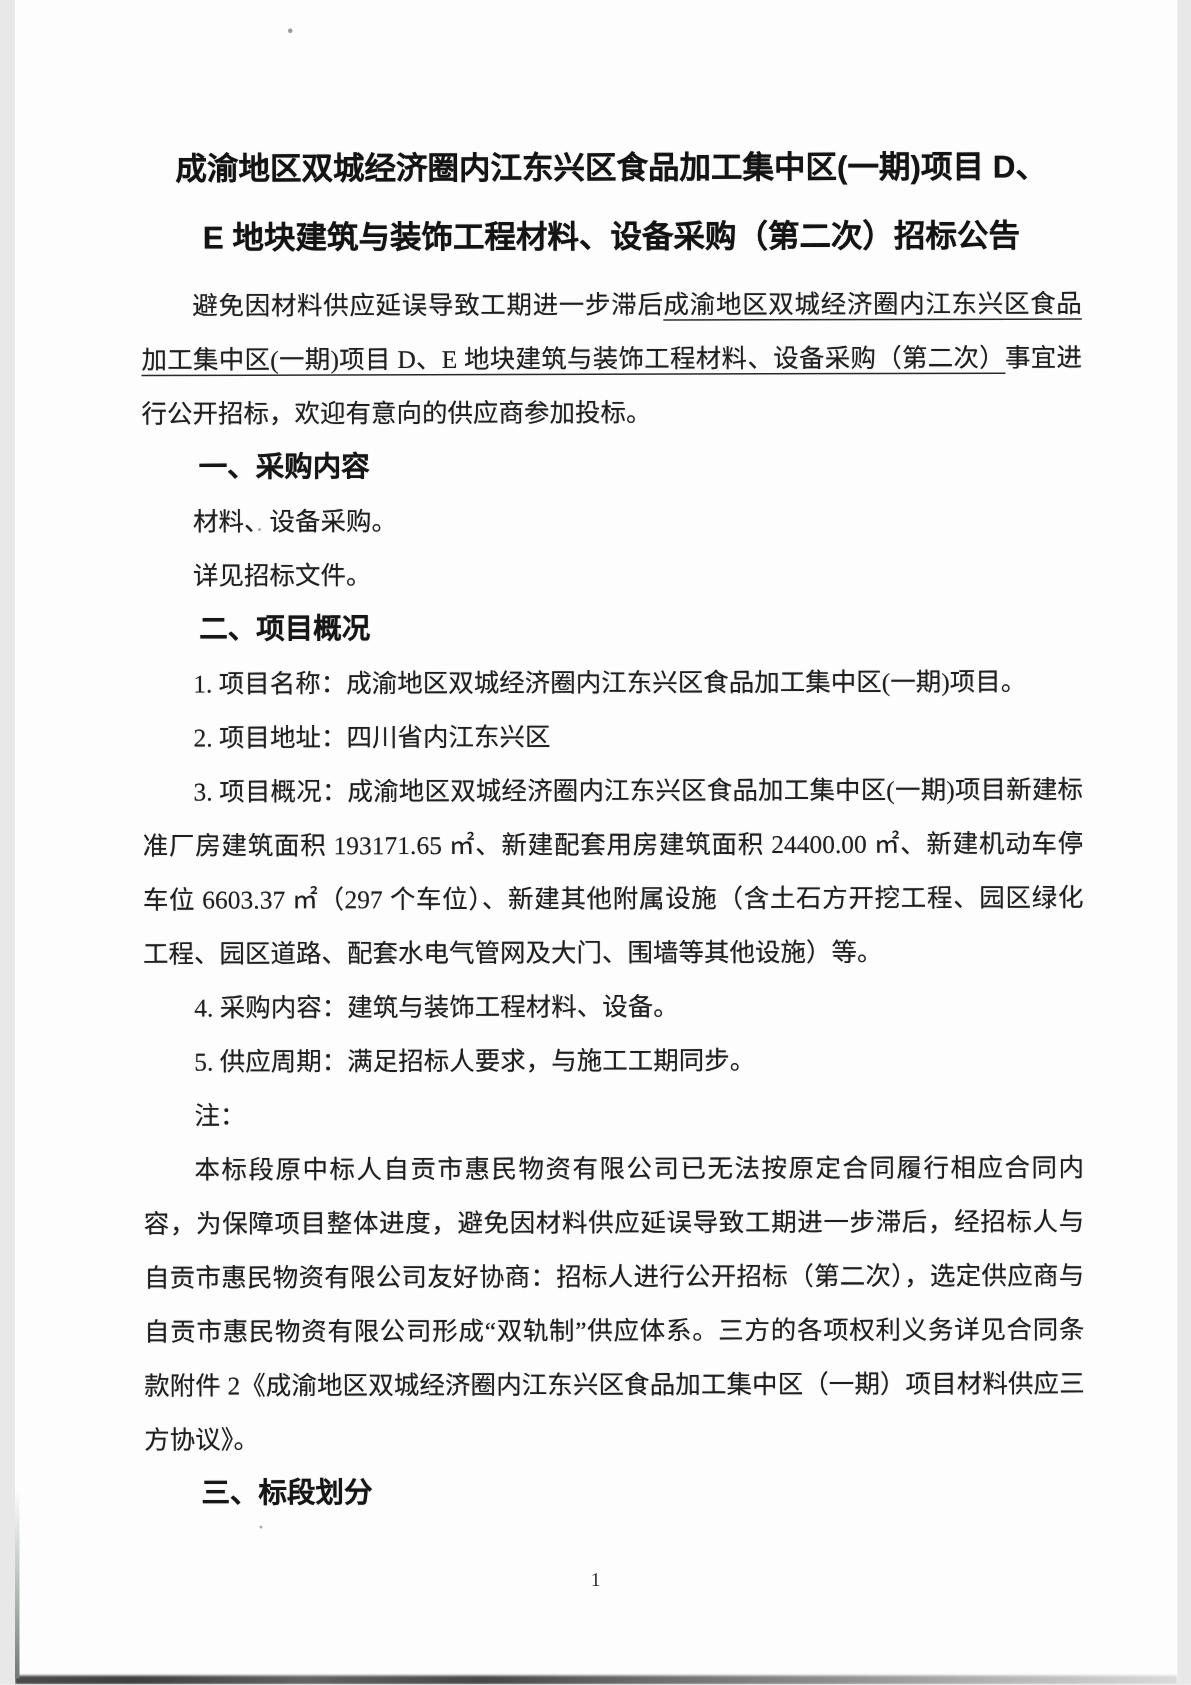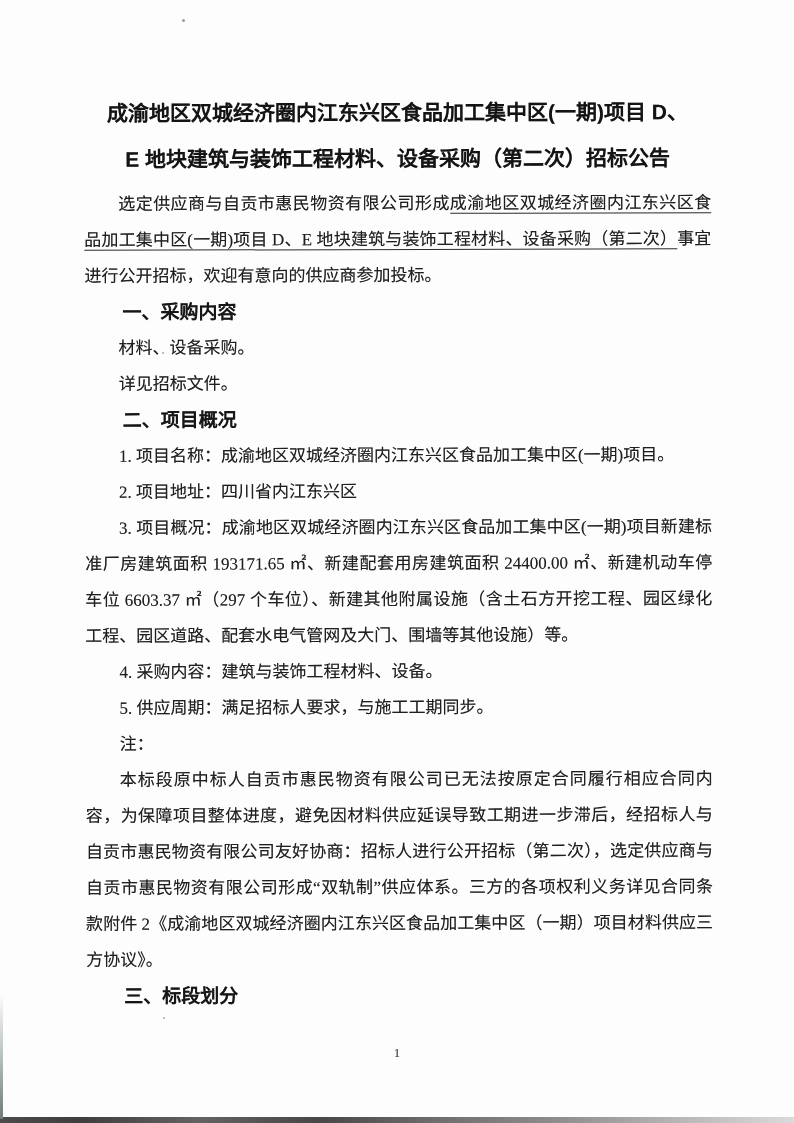--- a/index.html
+++ b/index.html
@@ -1,23 +1,24 @@
 <!DOCTYPE html>
 <html lang="zh-CN"><head>
 <meta charset="utf-8">
 <style>
   html,body{margin:0;padding:0;background:#e8e8e8;}
   .page{
     position:relative;
-    width:794px;height:1123px;
+    width:738px;height:1123px;
     margin:0 auto;
     background:#fdfdfd;
     overflow:hidden;
     font-family:"Liberation Serif","DejaVu Serif",serif;
     color:#1f1f1f;
+    padding-left:37px;
   }
   .content{
     position:absolute;
     left:85px;top:0;
     width:627px;
     transform:rotate(-0.15deg);
     text-shadow:0 0 0.6px rgba(40,40,40,0.5);
   }
   .doc-title{
     margin:90px 0 0 0;
@@ -85,21 +86,21 @@
 <body>
 
 <div class="page">
   <div class="content body-flow">
 
     <h1 class="doc-title">
       <span class="title-line">成渝地区双城经济圈内江东兴区食品加工集中区(一期)项目 D、</span>
       <span class="title-line">E 地块建筑与装饰工程材料、设备采购（第二次）招标公告</span>
     </h1>
 
-    <p class="para intro"><span>选定供应商与自贡市惠民物资有限公司形成</span><span class="u">成渝地区双城经济圈内江东兴区食品加工集中区(一期)项目 D、E 地块建筑与装饰工程材料、设备采购（第二次）</span><span>事宜进行公开招标，欢迎有意向的供应商参加投标。</span></p>
+    <p class="para intro"><span>避免因材料供应延误导致工期进一步滞后</span><span class="u">成渝地区双城经济圈内江东兴区食品加工集中区(一期)项目 D、E 地块建筑与装饰工程材料、设备采购（第二次）</span><span>事宜进行公开招标，欢迎有意向的供应商参加投标。</span></p>
 
     <h2 class="heading">一、采购内容</h2>
     <p class="para">材料、设备采购。</p>
     <p class="para">详见招标文件。</p>
 
     <h2 class="heading">二、项目概况</h2>
     <p class="para">1. 项目名称：成渝地区双城经济圈内江东兴区食品加工集中区(一期)项目。</p>
     <p class="para">2. 项目地址：四川省内江东兴区</p>
     <p class="para">3. 项目概况：成渝地区双城经济圈内江东兴区食品加工集中区(一期)项目新建标准厂房建筑面积 193171.65 ㎡、新建配套用房建筑面积 24400.00 ㎡、新建机动车停车位 6603.37 ㎡（297 个车位）、新建其他附属设施（含土石方开挖工程、园区绿化工程、园区道路、配套水电气管网及大门、围墙等其他设施）等。</p>
     <p class="para">4. 采购内容：建筑与装饰工程材料、设备。</p>

